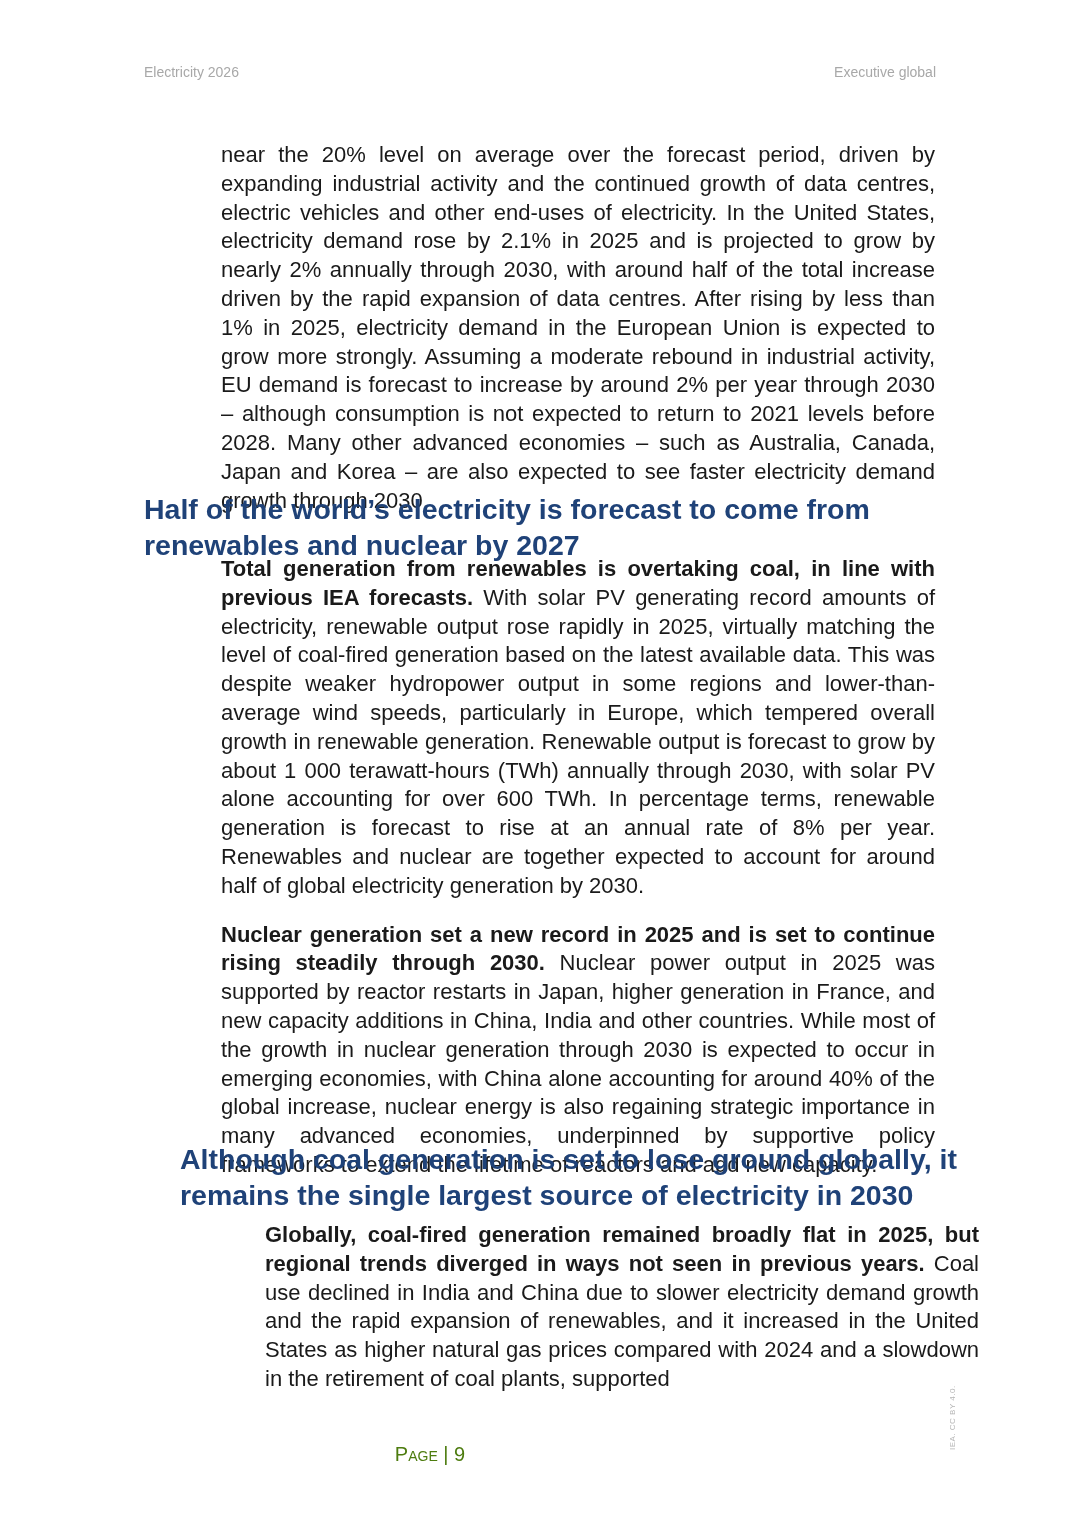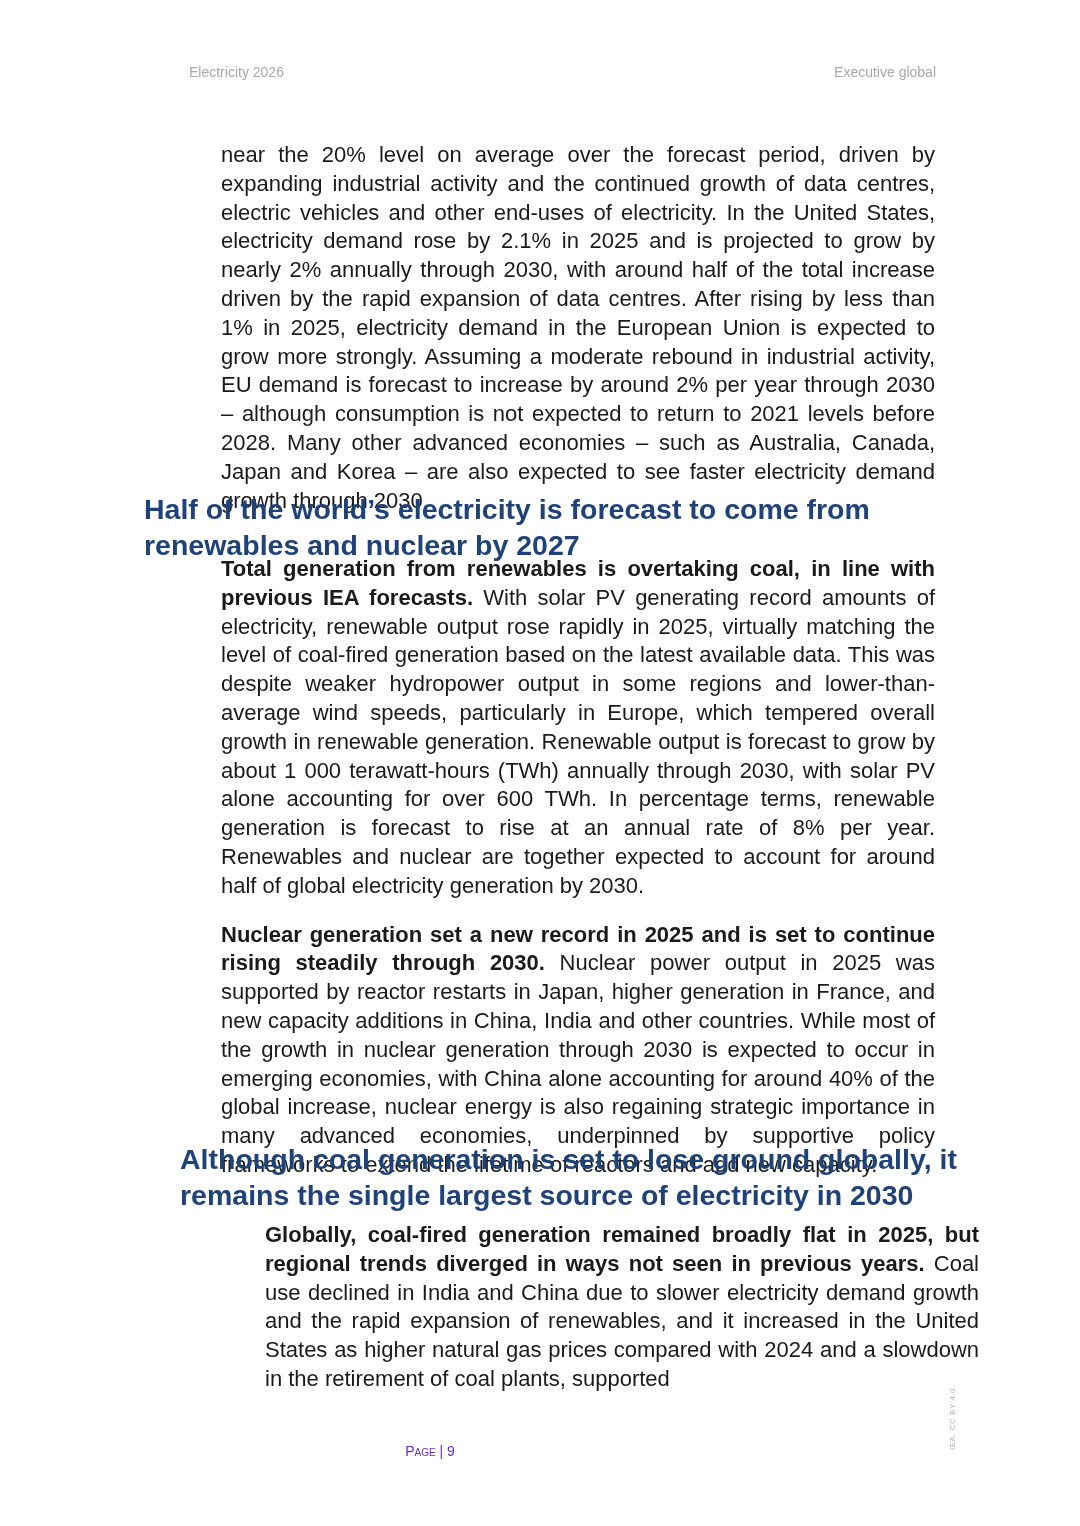--- a/index.html
+++ b/index.html
@@ -1,23 +1,23 @@
 <!DOCTYPE html>
 <html><head>
 <meta charset="utf-8">
 <style>
   html, body { margin: 0; padding: 0; background: #ffffff; }
   body { width: 1080px; height: 1526px; position: relative; overflow: hidden; font-family: "Liberation Sans", sans-serif; color: #1a1a1a; }
-  .running-header { position: absolute; top: 64px; left: 144px; right: 144px; display: flex; justify-content: space-between; font-size: 14px; color: #a8a8a8; margin-left: 45px; }
+  .running-header { position: absolute; top: 64px; left: 144px; right: 144px; display: flex; justify-content: space-between; font-size: 14px; color: #a8a8a8; }
   .body-text { position: absolute; left: 221px; width: 714px; font-size: 22px; line-height: 28.8px; text-align: justify; }
   .body-text p { margin: 0; }
   .body-text p + p { margin-top: 20px; }
   .lead { font-weight: bold; }
   .section-heading { position: absolute; left: 144px; width: 800px; margin: 0; font-size: 28.5px; line-height: 35.5px; font-weight: bold; color: #1f4278; }
-  .footer-page { position: absolute; top: 1443px; left: 0; width: 860px; text-align: center; font-size: 14px; color: #6d28d9; }
+  .footer-page { position: absolute; top: 1443px; left: 0; width: 860px; text-align: center; font-size: 20px; color: #4d7c0f; }
   .footer-page .sc { font-variant: small-caps; }
   .license { position: absolute; left: 948px; top: 1390px; width: 60px; height: 14px; transform-origin: 0 0; transform: rotate(-90deg) translate(-60px, 0); font-size: 8px; color: #b5b5b5; white-space: nowrap; letter-spacing: 0.5px; }
 </style>
 </head>
 <body>
 
 <div class="running-header">
   <span>Electricity 2026</span>
   <span>Executive global</span>
 </div>

